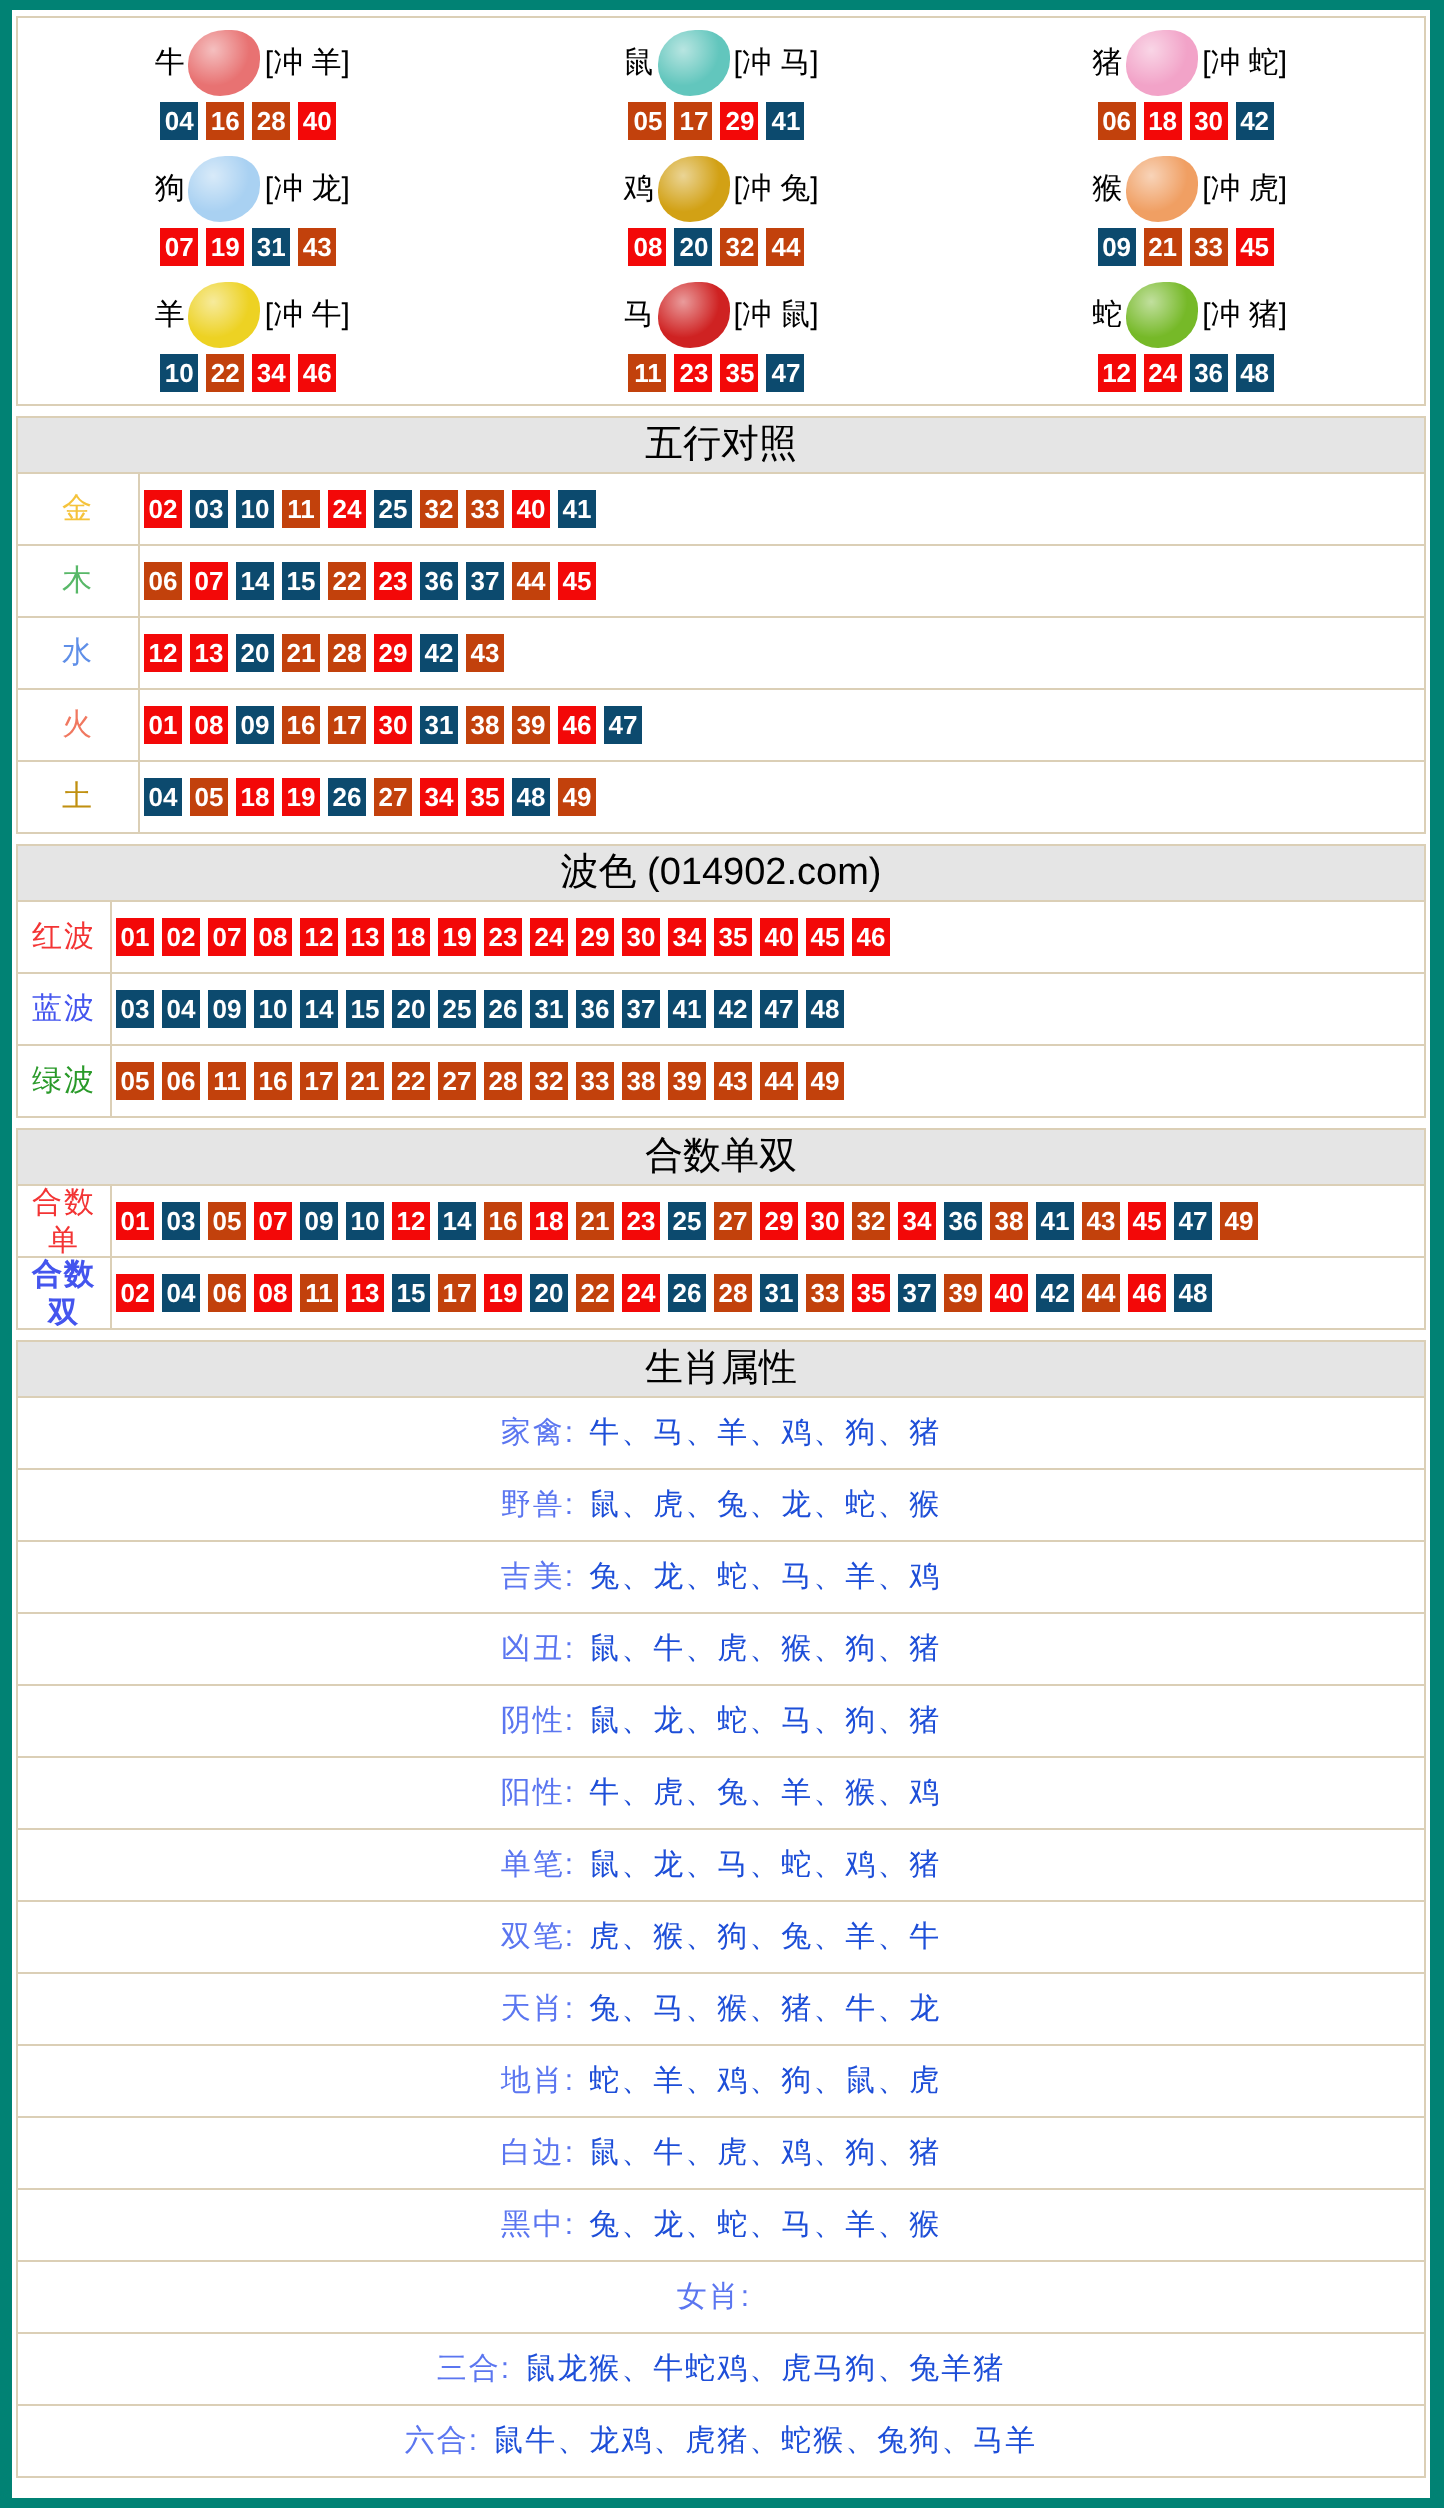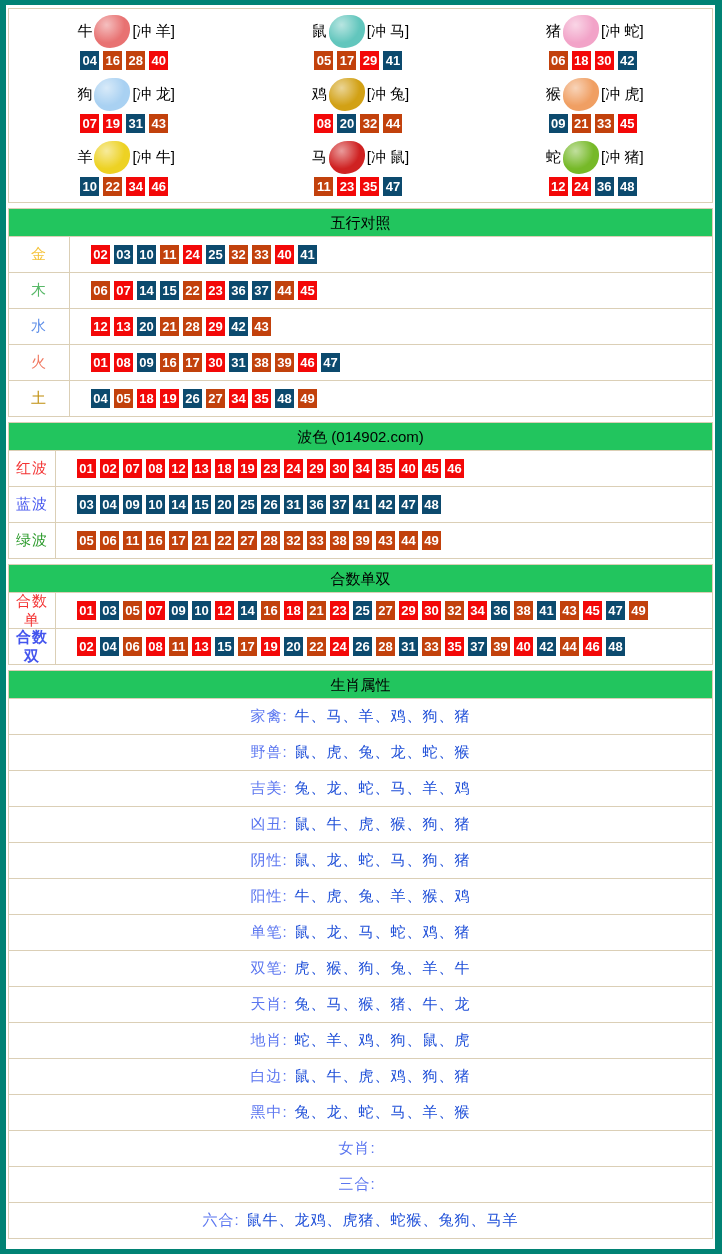--- a/index.html
+++ b/index.html
@@ -14,29 +14,29 @@
   .z-icon{width:36px;height:33px;margin:0 2px;display:inline-block;}
   .z-nums{margin-top:3px;display:flex;}
 
   
   .chip{display:inline-block;min-width:17px;height:19px;line-height:19px;text-align:center;color:#fff;font-weight:bold;font-size:13px;margin-right:4px;padding:0 1px;}
   .c-red{background:#f30808;}
   .c-blue{background:#0c4a6e;}
   .c-green{background:#c2410c;}
 
   
-  .sec-h{height:27px;line-height:27px;text-align:center;background:#22c55e;border-bottom:1px solid #dbcfb6;font-size:15px;color:#000;}
+  .sec-h{height:27px;line-height:27px;text-align:center;background:#e5e5e5;border-bottom:1px solid #dbcfb6;font-size:19px;color:#000;}
 
   
   .num-row{display:flex;align-items:stretch;height:35px;border-bottom:1px solid #dbcfb6;}
   .num-row:last-child{border-bottom:none;}
   .row-label{display:flex;align-items:center;justify-content:center;text-align:center;font-size:15px;flex-shrink:0;letter-spacing:1px;}
   .w-wide{width:60px;}
   .w-mid{width:46px;}
-  .row-nums{border-left:1px solid #dbcfb6;padding-left:21px;display:flex;align-items:center;flex:1;flex-wrap:nowrap;}
+  .row-nums{border-left:1px solid #dbcfb6;padding-left:2px;display:flex;align-items:center;flex:1;flex-wrap:nowrap;}
 
   
   .attr-row{height:35px;display:flex;align-items:center;justify-content:center;border-bottom:1px solid #dbcfb6;font-size:15px;letter-spacing:1px;white-space:nowrap;}
   .attr-row:last-child{border-bottom:none;}
   .attr-label{color:#5b76f0;margin-right:7px;}
   .attr-value{color:#1d4ed8;}
 </style>
 </head>
 <body>
 
@@ -428,20 +428,21 @@
         </div>
         <div class="attr-row">
           <span class="attr-label">黑中:</span>
           <span class="attr-value">兔、龙、蛇、马、羊、猴</span>
         </div>
         <div class="attr-row">
           <span class="attr-label">女肖:</span>
         </div>
         <div class="attr-row">
           <span class="attr-label">三合:</span>
+          <span class="attr-value">鼠龙猴、牛蛇鸡、虎马狗、兔羊猪</span>
         </div>
         <div class="attr-row">
           <span class="attr-label">六合:</span>
           <span class="attr-value">鼠牛、龙鸡、虎猪、蛇猴、兔狗、马羊</span>
         </div>
       </div>
   </div>
 
 </div>
 

